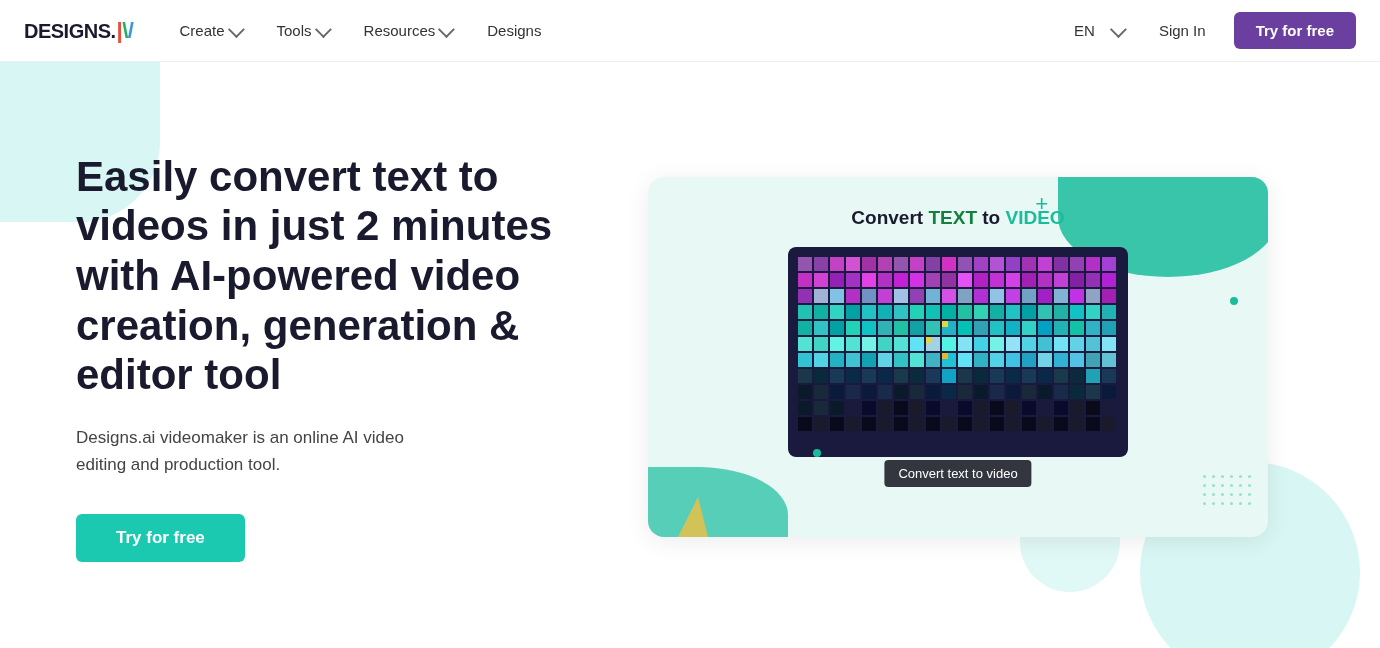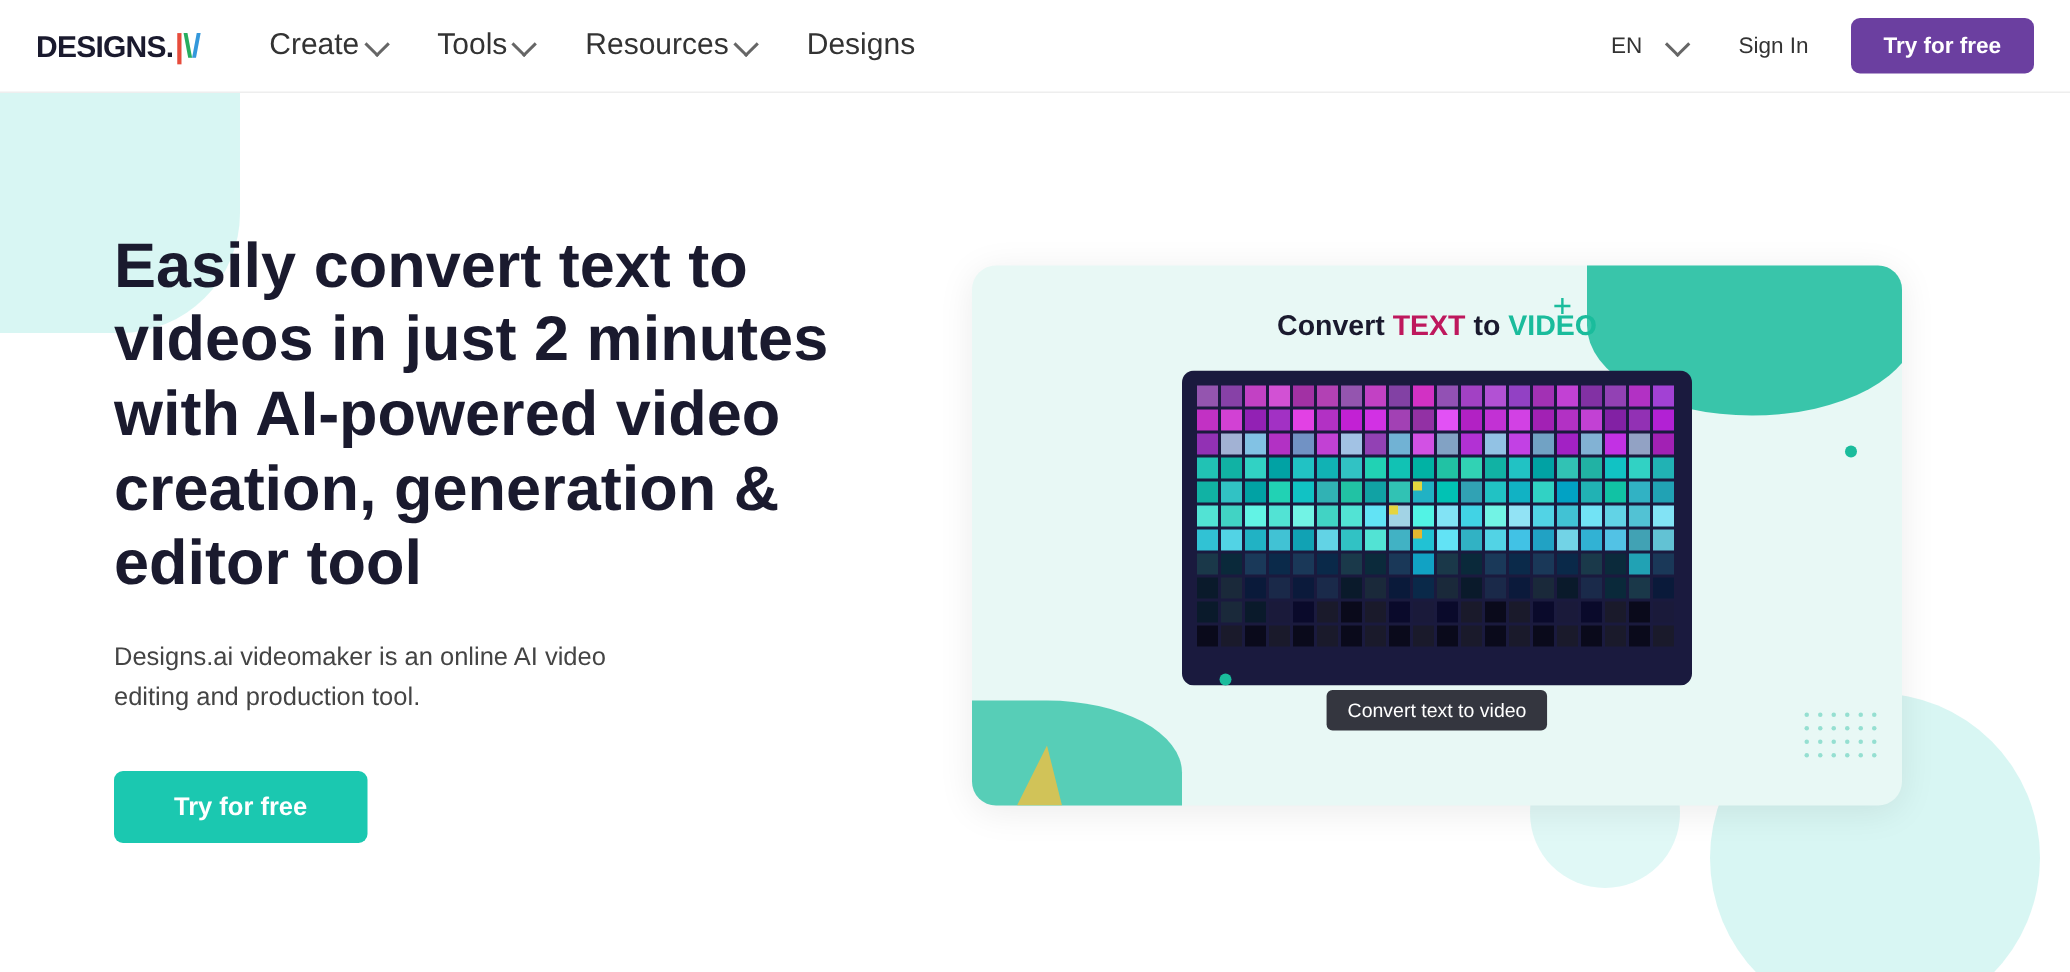--- a/index.html
+++ b/index.html
@@ -41,21 +41,21 @@
       display: flex;
       align-items: center;
       gap: 8px;
       flex: 1;
     }
     .nav-item {
       display: flex;
       align-items: center;
       gap: 4px;
       padding: 8px 14px;
-      font-size: 20px;
+      font-size: 15px;
       color: #333;
       cursor: pointer;
       border-radius: 4px;
       white-space: nowrap;
     }
     .nav-chevron {
       width: 12px;
       height: 12px;
       border-right: 2px solid #666;
       border-bottom: 2px solid #666;
@@ -217,21 +217,21 @@
       position: absolute;
       top: 30px;
       left: 50%;
       transform: translateX(-50%);
       font-size: 19px;
       font-weight: 700;
       color: #1a1a2e;
       white-space: nowrap;
       z-index: 5;
     }
-    .card-label-text { color: #be185d; }
+    .card-label-text { color: #15803d; }
     .card-label-video { color: #1abc9c; }
     .card-label-plain { color: #1a1a2e; }
 
     
     .pixel-canvas {
       position: absolute;
       top: 70px;
       left: 50%;
       transform: translateX(-50%);
       width: 340px;

